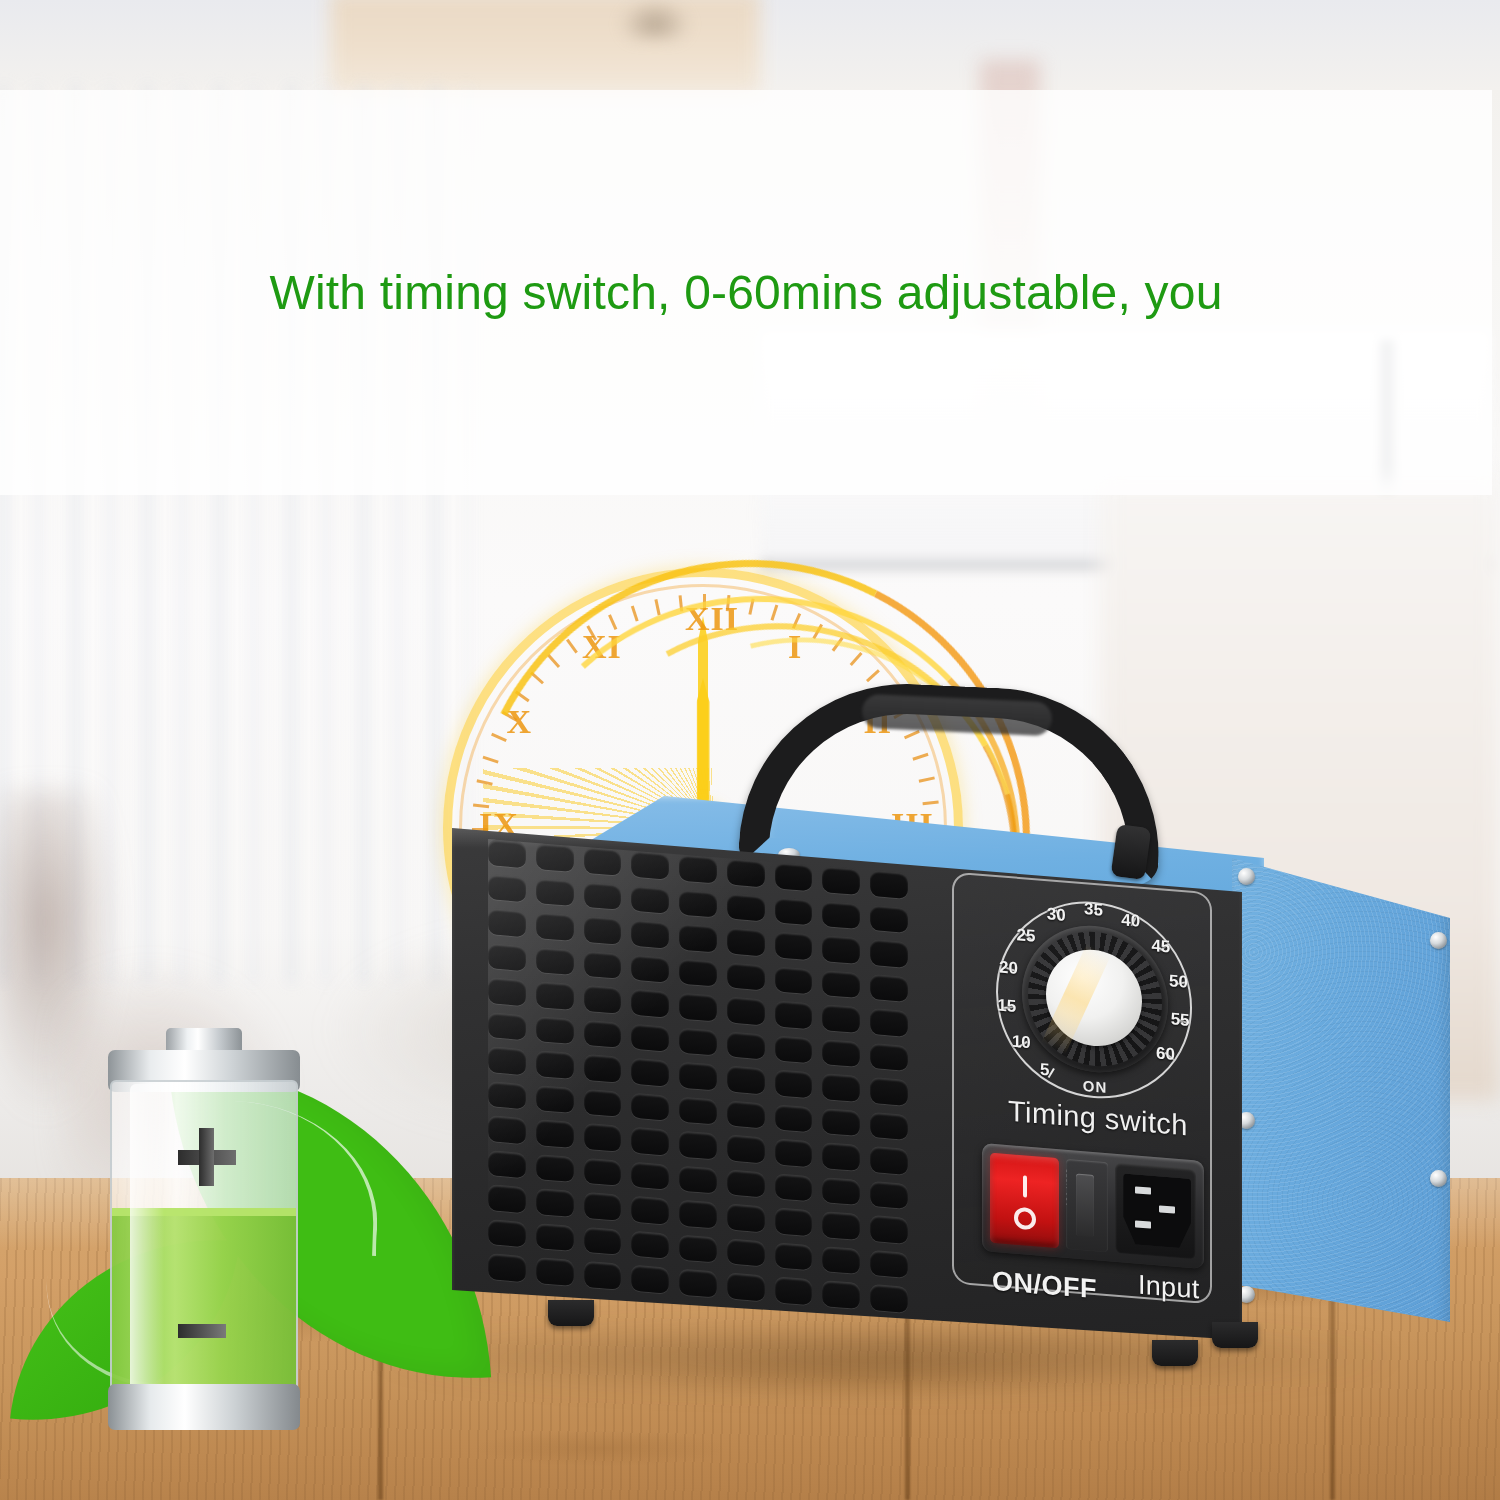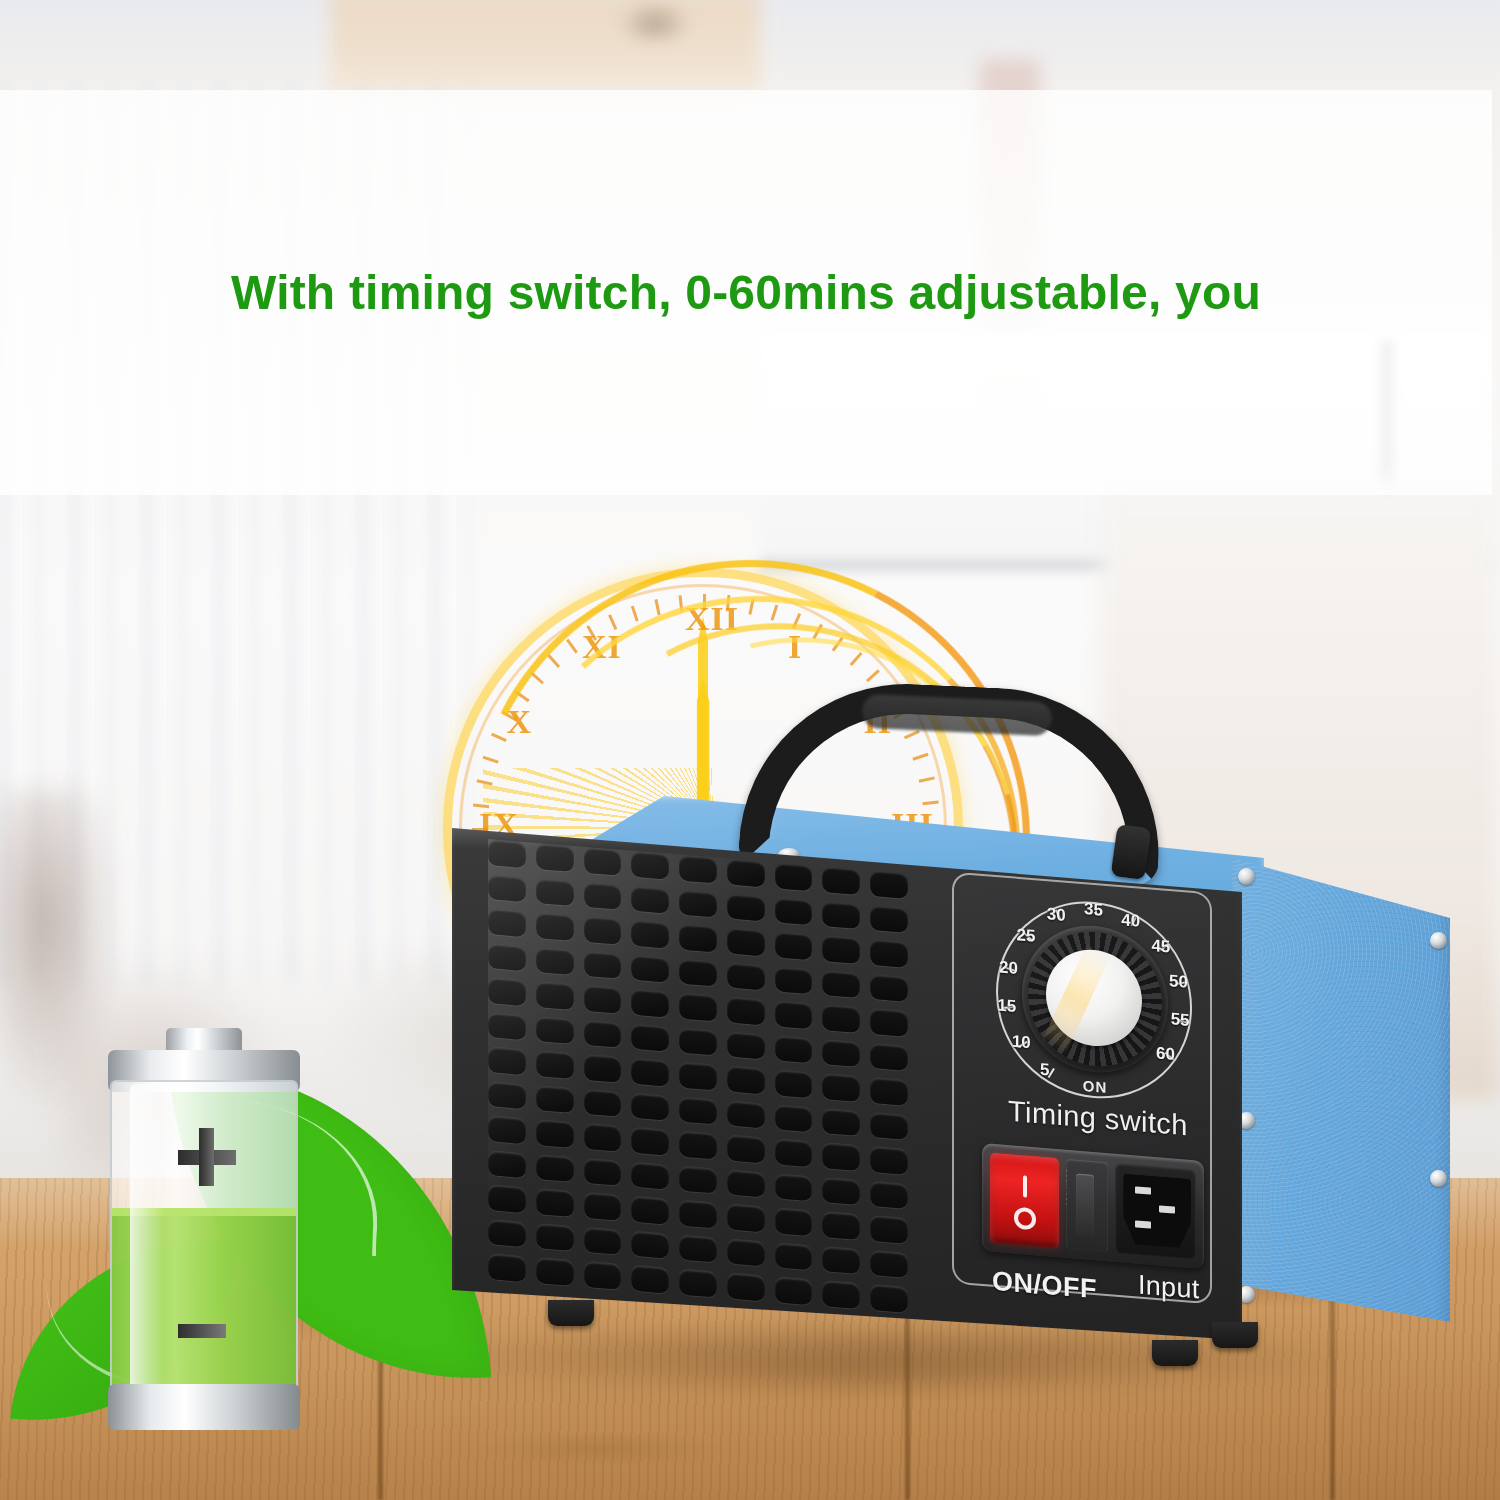--- a/index.html
+++ b/index.html
@@ -67,21 +67,21 @@
   .table-shadow{position:absolute;left:360px;top:1322px;width:1050px;height:70px;
     background:radial-gradient(ellipse at 50% 50%,rgba(70,44,18,.42),rgba(70,44,18,0) 70%);
     filter:blur(14px);}
 
   
   .banner{position:absolute;left:0;top:90px;width:1492px;height:405px;
     background:rgba(255,255,255,.80);}
   .banner-text{position:absolute;left:0;top:90px;width:1492px;height:405px;
     display:flex;flex-direction:column;align-items:center;justify-content:center;
     gap:10px;text-align:center;}
-  .banner-line{font-size:48px;font-weight:700;letter-spacing:.2px;line-height:1.0;
+  .banner-line{font-size:48px;font-weight:400;letter-spacing:.2px;line-height:1.0;
     white-space:nowrap;}
   .l1{align-self:center;}
   .l2{align-self:center;}
   .l3{align-self:center;}
 
   
   .eco-wrap{position:absolute;left:20px;top:1000px;width:420px;height:480px;}
   .leaf-big{position:absolute;left:160px;top:58px;width:300px;height:330px;
     background:#3fbd14;
     border-radius:0 100% 0 100%;transform:rotate(-4deg);

